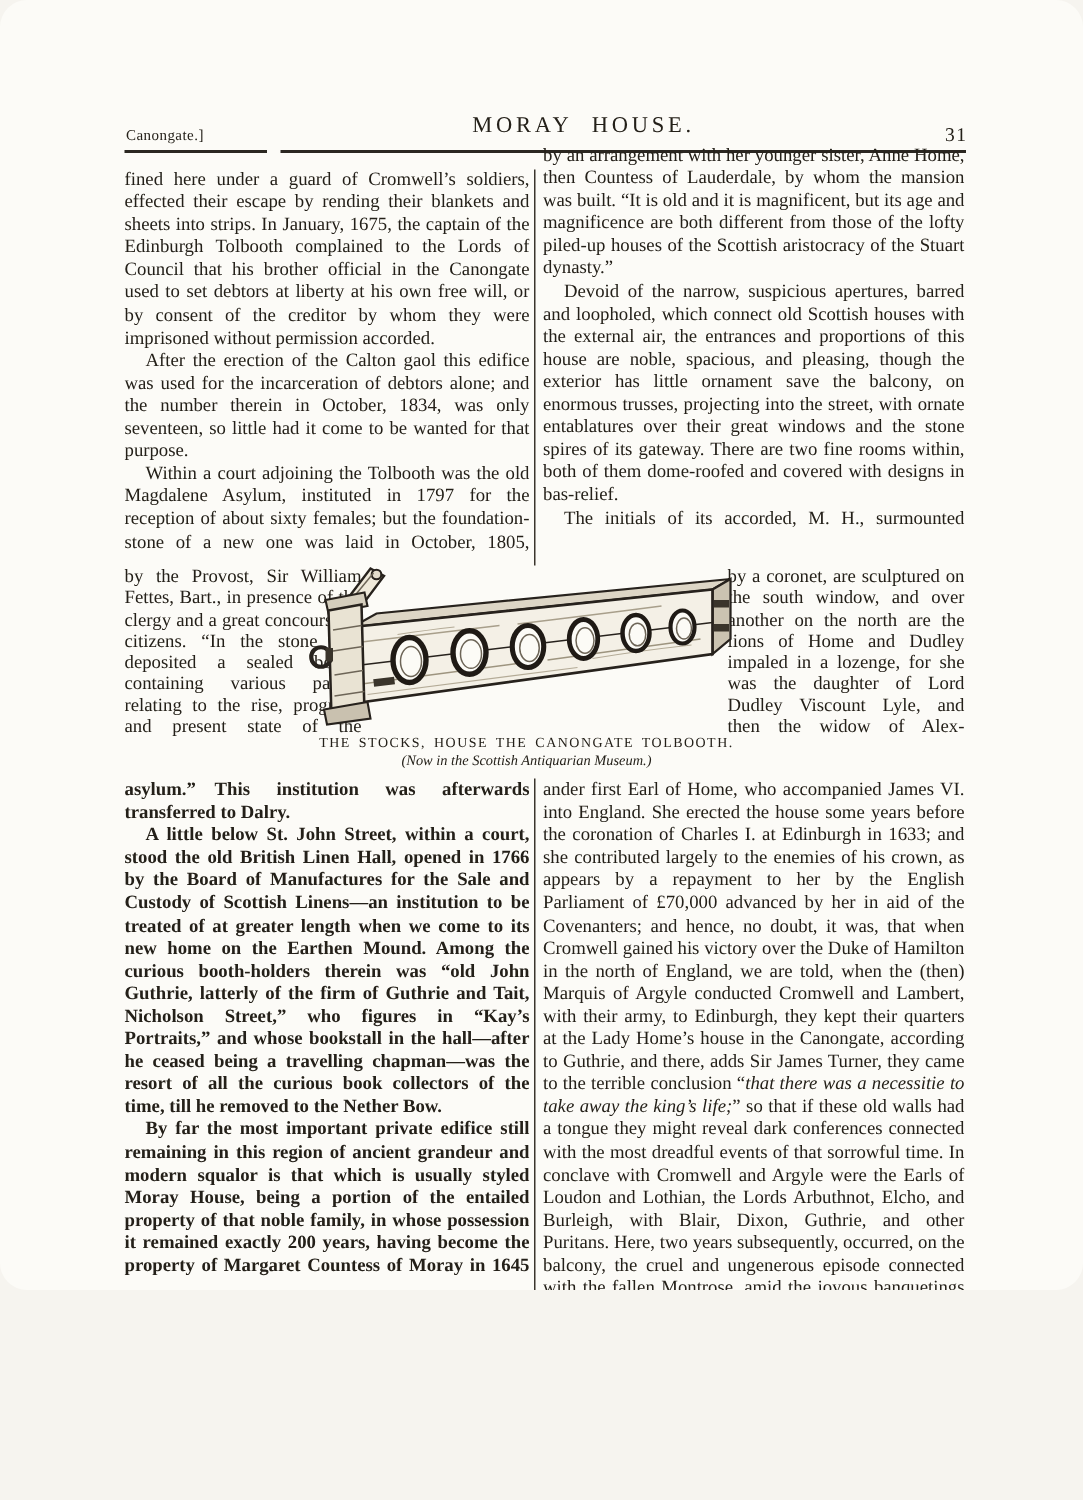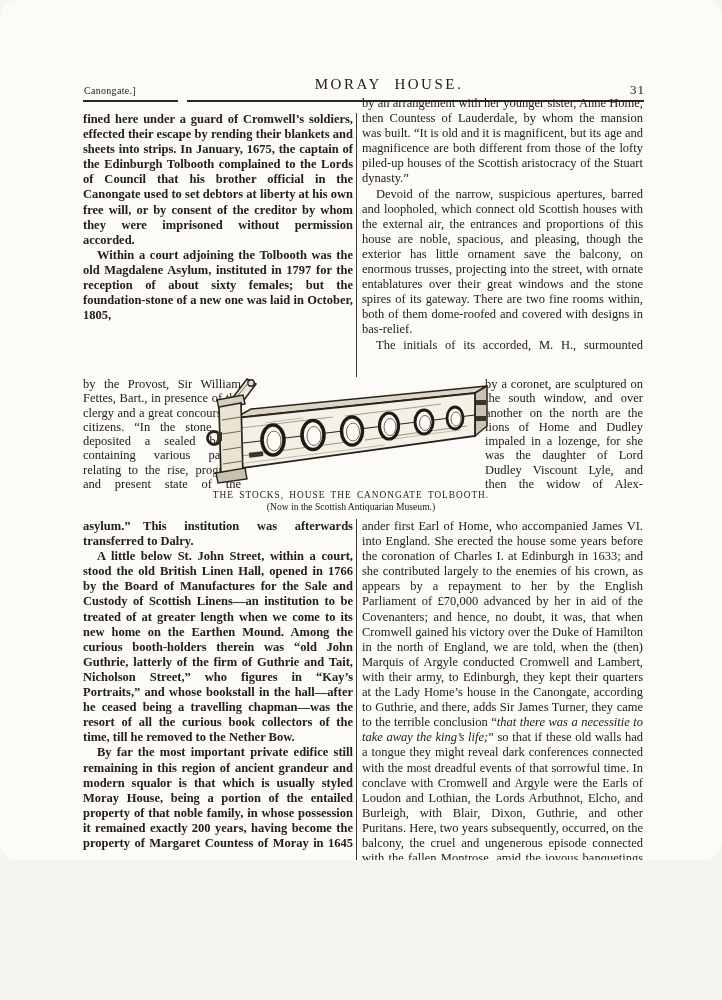--- a/index.html
+++ b/index.html
@@ -21,49 +21,50 @@
   .rule-main { left:187px; top:100px; width:457px; }
   
   .divider { position:absolute; left:356px; width:1px; background:#3a352d; }
   .divider-top { top:113px; height:264px; }
   .divider-bottom { top:519px; height:405px; }
   
   .tblock { position:absolute; font-size:12.5px; line-height:15.1px; text-align:justify; overflow:hidden; }
   .tblock p { margin:0; }
   .indent { text-indent:14px; }
   .cut { text-align-last:justify; }
-  .l-top { left:83px; top:112px; width:270px; height:266px;font-weight:bold; }
+  .l-top { left:83px; top:112px; width:270px; height:266px; }
   .r-top { left:362px; top:96px; width:281px; height:266px; }
   .l-narrow { left:83px; top:377px; width:158px; height:143px; line-height:14.3px; }
   .r-narrow { left:485px; top:377px; width:158px; height:143px; line-height:14.3px; }
   .l-bottom { left:83px; top:519px; width:270px; height:426px;font-weight:bold; }
   .r-bottom { left:362px; top:519px; width:281px; height:426px; }
   
   .figure { position:absolute; left:205px; top:376px; width:292px; }
   .figure-caption { margin-top:2px; text-align:center; }
   .caption-1 { font-size:9.3px; letter-spacing:1px; word-spacing:2px; }
-  .caption-2 { font-size:9.6px; margin-top:1px; }
+  .caption-2 { font-size:9.6px; font-style:italic; margin-top:1px; }
   .speck { position:absolute; left:185px; top:955px; width:3px; height:3px; background:#56504a; border-radius:50%; }
 </style>
 </head>
 <body>
 
 <div class="page">
 
   <div class="running-head-left">Canongate.]</div>
   <div class="page-title">MORAY  HOUSE.</div>
   <div class="page-number">31</div>
   <div class="rule rule-left"></div>
   <div class="rule rule-main"></div>
 
   <div class="divider divider-top"></div>
   <div class="divider divider-bottom"></div>
 
   <div class="tblock l-top">
     <p>fined here under a guard of Cromwell’s soldiers, effected their escape by rending their blankets and sheets into strips.  In January, 1675, the captain of the Edinburgh Tolbooth complained to the Lords of Council that his brother official in the Canongate used to set debtors at liberty at his own free will, or by consent of the creditor by whom they were imprisoned without permission accorded.</p>
+    <p class="indent">After the erection of the Calton gaol this edifice was used for the incarceration of debtors alone; and the number therein in October, 1834, was only seventeen, so little had it come to be wanted for that purpose.</p>
     <p class="indent cut">Within a court adjoining the Tolbooth was the old Magdalene Asylum, instituted in 1797 for the reception of about sixty females; but the foundation-stone of a new one was laid in October, 1805,</p>
   </div>
   <div class="tblock l-narrow">
     <p class="cut">by the Provost, Sir William Fettes, Bart., in presence of the clergy and a great concourse of citizens.  “In the stone was deposited a sealed bottle, containing various papers relating to the rise, progress, and present state of the</p>
   </div>
   <div class="tblock l-bottom">
     <p>asylum.” This institution was afterwards transferred to Dalry.</p>
     <p class="indent">A little below St. John Street, within a court, stood the old British Linen Hall, opened in 1766 by the Board of Manufactures for the Sale and Custody of Scottish Linens—an institution to be treated of at greater length when we come to its new home on the Earthen Mound.  Among the curious booth-holders therein was “old John Guthrie, latterly of the firm of Guthrie and Tait, Nicholson Street,” who figures in “Kay’s Portraits,” and whose bookstall in the hall—after he ceased being a travelling chapman—was the resort of all the curious book collectors of the time, till he removed to the Nether Bow.</p>
     <p class="indent cut">By far the most important private edifice still remaining in this region of ancient grandeur and modern squalor is that which is usually styled Moray House, being a portion of the entailed property of that noble family, in whose possession it remained exactly 200 years, having become the property of Margaret Countess of Moray in 1645</p>
   </div>

